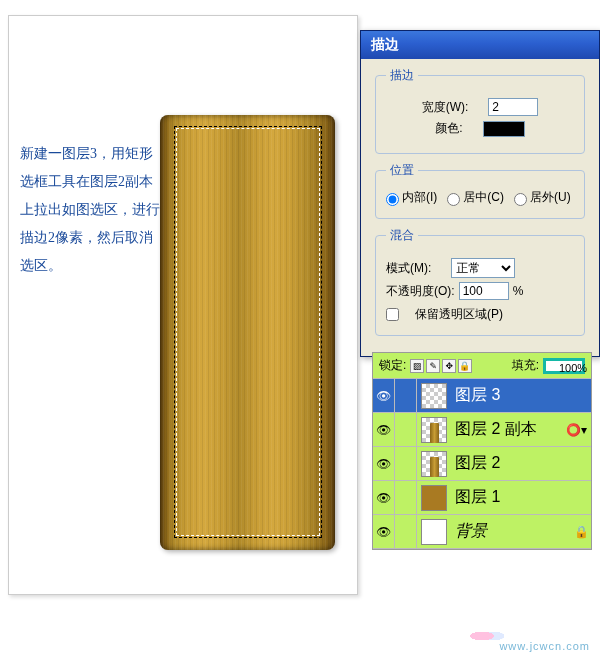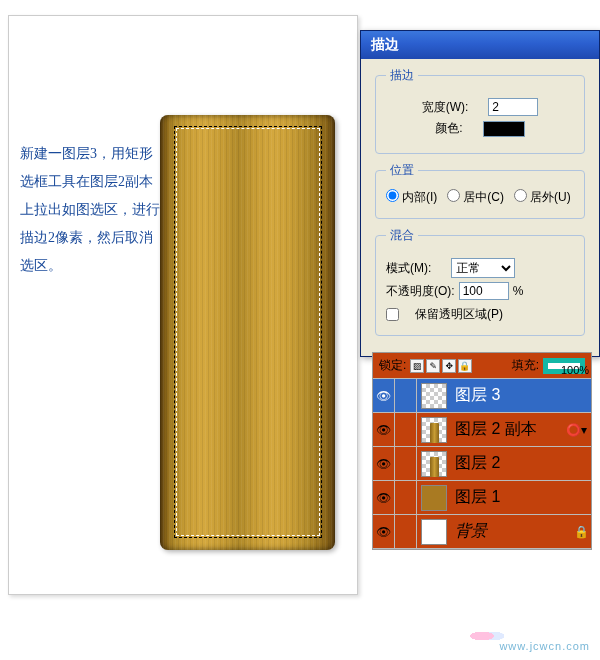--- a/index.html
+++ b/index.html
@@ -12,29 +12,29 @@
 .dialog{position:absolute;right:0;top:30px;width:240px;background:#ece9d8;border:1px solid #0a246a;box-shadow:2px 2px 6px rgba(0,0,0,.3)}
 .titlebar{height:28px;background:linear-gradient(#3b77dd,#2b5fcf 45%,#1f49b0);color:#fff;font-size:14px;font-weight:bold;padding:5px 10px}
 .dcontent{padding:8px 14px 12px}
 fieldset{border:1px solid #b0c4de;border-radius:4px;padding:10px 10px 12px;margin-bottom:8px;position:relative}
 legend{color:#2050b0;padding:0 4px;font-size:12px}
 .row{display:flex;align-items:center;gap:20px;margin:4px 0}
 label.lab{color:#000}
 input[type=text].val{width:50px;height:18px;border:1px solid #7b9ebd;padding:1px 3px;background:#fff}
 .swatch{width:42px;height:16px;background:#000;border:1px solid #7b9ebd}
 .radios{display:flex;gap:10px}
-.rad{display:flex;align-items:flex-start;gap:3px}
+.rad{display:flex;align-items:flex-end;gap:3px}
 select.combo{width:64px;height:20px;border:1px solid #7b9ebd;background:#fff}
 .pct{display:flex;align-items:center;gap:4px}
 .chkln{display:flex;align-items:center;gap:16px;margin-top:6px}
-.layers{position:absolute;right:8px;top:352px;width:220px;background:#c2410c;border:1px solid #9a9a9a}
+.layers{position:absolute;right:8px;top:352px;width:220px;background:#bef264;border:1px solid #9a9a9a}
 .lockbar{display:flex;align-items:center;gap:4px;padding:4px 6px;border-bottom:1px solid #bbb;font-size:11px}
 .lockicons{display:flex;gap:2px}
 .lki{width:14px;height:14px;border:1px solid #999;background:#f5f5f5;font-size:9px;text-align:center;line-height:12px}
-.fillv{width:42px;height:16px;border:5px solid #14b8a6;background:#fff;text-align:right;padding:0 13px;line-height:14px;font-size:11px}
+.fillv{width:42px;height:16px;border:3px solid #14b8a6;background:#fff;text-align:right;padding:0 13px;line-height:14px;font-size:11px}
 .layer{display:flex;align-items:center;height:34px;border-bottom:1px solid #bbb}
 .eye{width:22px;text-align:center;border-right:1px solid #bbb;height:100%;display:flex;align-items:center;justify-content:center}
 .link{width:22px;border-right:1px solid #bbb;height:100%}
 .thumb{width:26px;height:26px;margin:0 4px;border:1px solid #888;background:#fff}
 .thumb.trans{background:repeating-conic-gradient(#ccc 0 25%,#fff 0 50%) 0 0/8px 8px}
 .thumb.solid{background:#a97a22}
 .thumb.white{background:#fff}
 .wbar{position:absolute;left:8px;top:5px;width:9px;height:20px;background:linear-gradient(90deg,#8a6518,#c89d35,#8a6518);border-radius:1px}
 .lname{flex:1;padding-left:4px;font-size:16px}
 .lname.it{font-style:italic}

